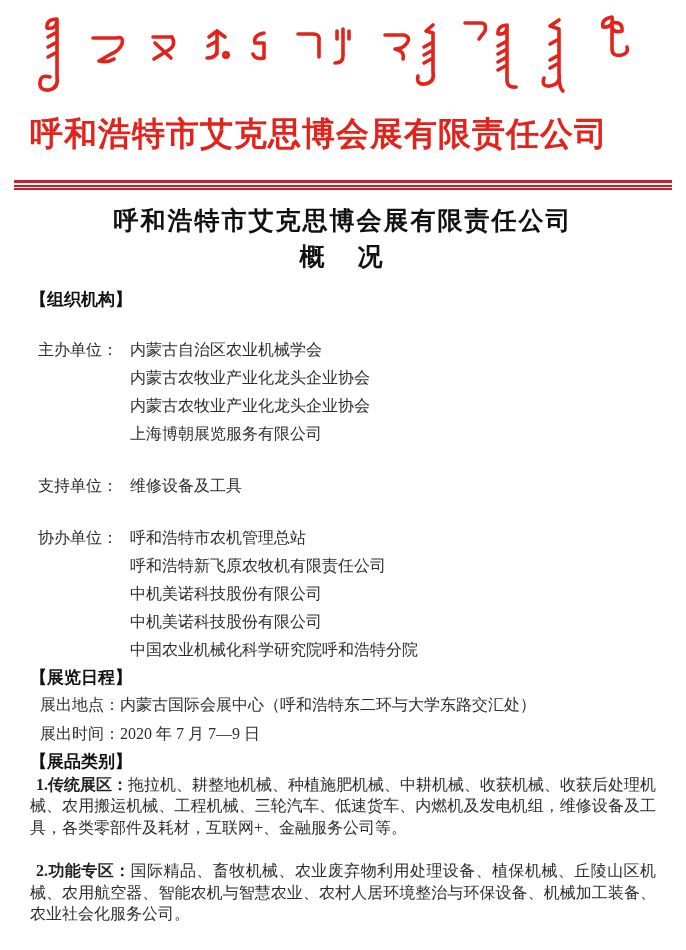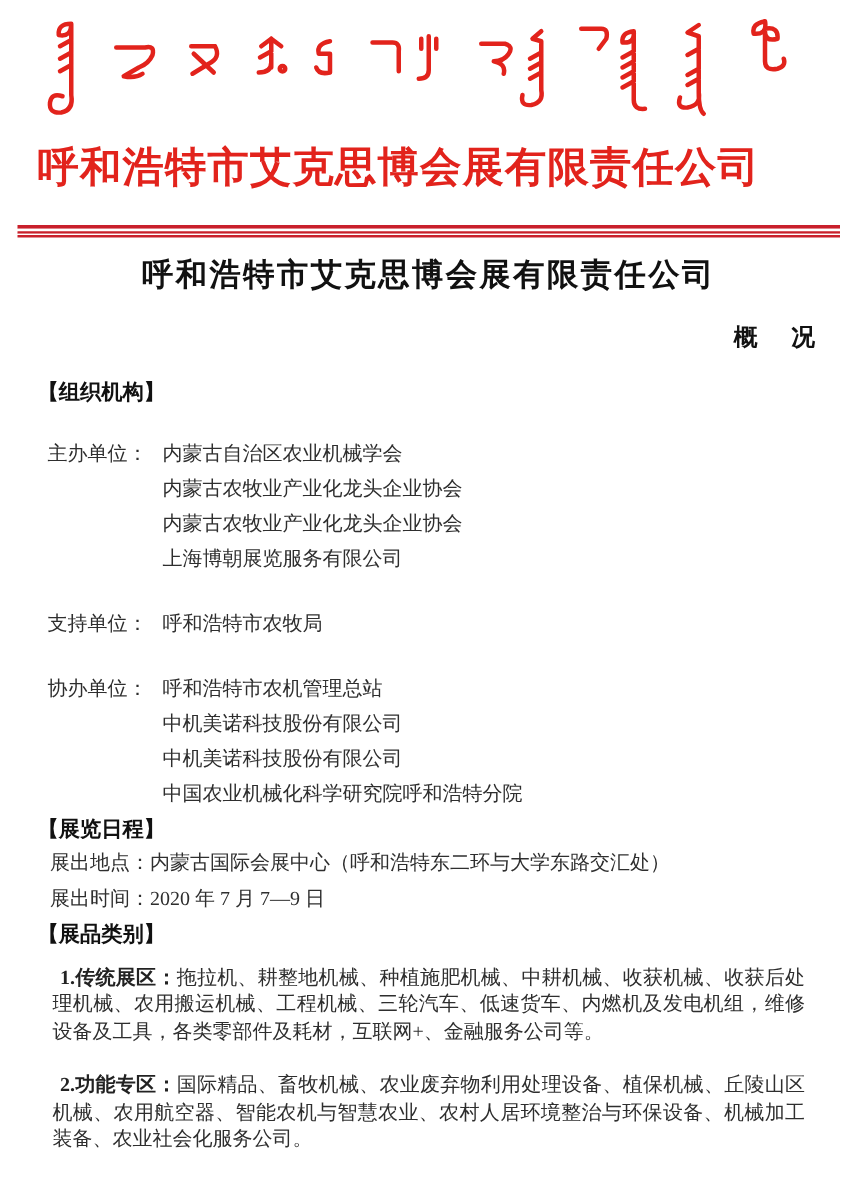--- a/index.html
+++ b/index.html
@@ -40,24 +40,24 @@
     margin-top:14px;
     text-align:center;
     font-weight:bold;
     font-size:25px;
     line-height:34px;
     letter-spacing:2px;
     color:var(--head-ink);
     white-space:nowrap;
   }
   .doc-subtitle{
-    margin-top:16px;
-    text-align:right;
+    margin-top:2px;
+    text-align:center;
     font-weight:bold;
-    font-size:19px;
+    font-size:25px;
     line-height:34px;
     letter-spacing:4px;
     color:var(--head-ink);
   }
 
   
   .sec-heading{
     font-family:"Liberation Sans","DejaVu Sans",sans-serif;
     font-weight:bold;
     font-size:17px;
@@ -77,21 +77,21 @@
     white-space:nowrap;
   }
   .org-items{flex:1;}
   .org-item{font-size:16px;line-height:28px;white-space:nowrap;}
 
   
   .sched-row{padding-left:10px;font-size:16px;line-height:29px;white-space:nowrap;}
 
   
   .para{
-    margin:12px;
+    margin:0;
     font-size:16px;
     line-height:21.5px;
     text-align:justify;
     text-indent:6px;
     color:var(--ink);
   }
   .para.second{margin-top:22px;}
   .para .plabel{font-weight:bold;color:#222222;}
 </style>
 </head>
@@ -163,28 +163,29 @@
       <div class="org-item">内蒙古自治区农业机械学会</div>
       <div class="org-item">内蒙古农牧业产业化龙头企业协会</div>
       <div class="org-item">内蒙古农牧业产业化龙头企业协会</div>
       <div class="org-item">上海博朝展览服务有限公司</div>
     </div>
   </div>
 
   <div class="org-group">
     <div class="org-label">支持单位：</div>
     <div class="org-items">
-      <div class="org-item">呼和浩特市农牧局</div>
+      <div class="org-item">维修设备及工具</div>
     </div>
   </div>
 
   <div class="org-group">
     <div class="org-label">协办单位：</div>
     <div class="org-items">
       <div class="org-item">呼和浩特市农机管理总站</div>
+      <div class="org-item">呼和浩特新飞原农牧机有限责任公司</div>
       <div class="org-item">中机美诺科技股份有限公司</div>
       <div class="org-item">中机美诺科技股份有限公司</div>
       <div class="org-item">中国农业机械化科学研究院呼和浩特分院</div>
     </div>
   </div>
 
   <div class="sec-heading next">【展览日程】</div>
   <div class="sched-row">
     <span>展出地点：</span><span>内蒙古国际会展中心（呼和浩特东二环与大学东路交汇处）</span>
   </div>

